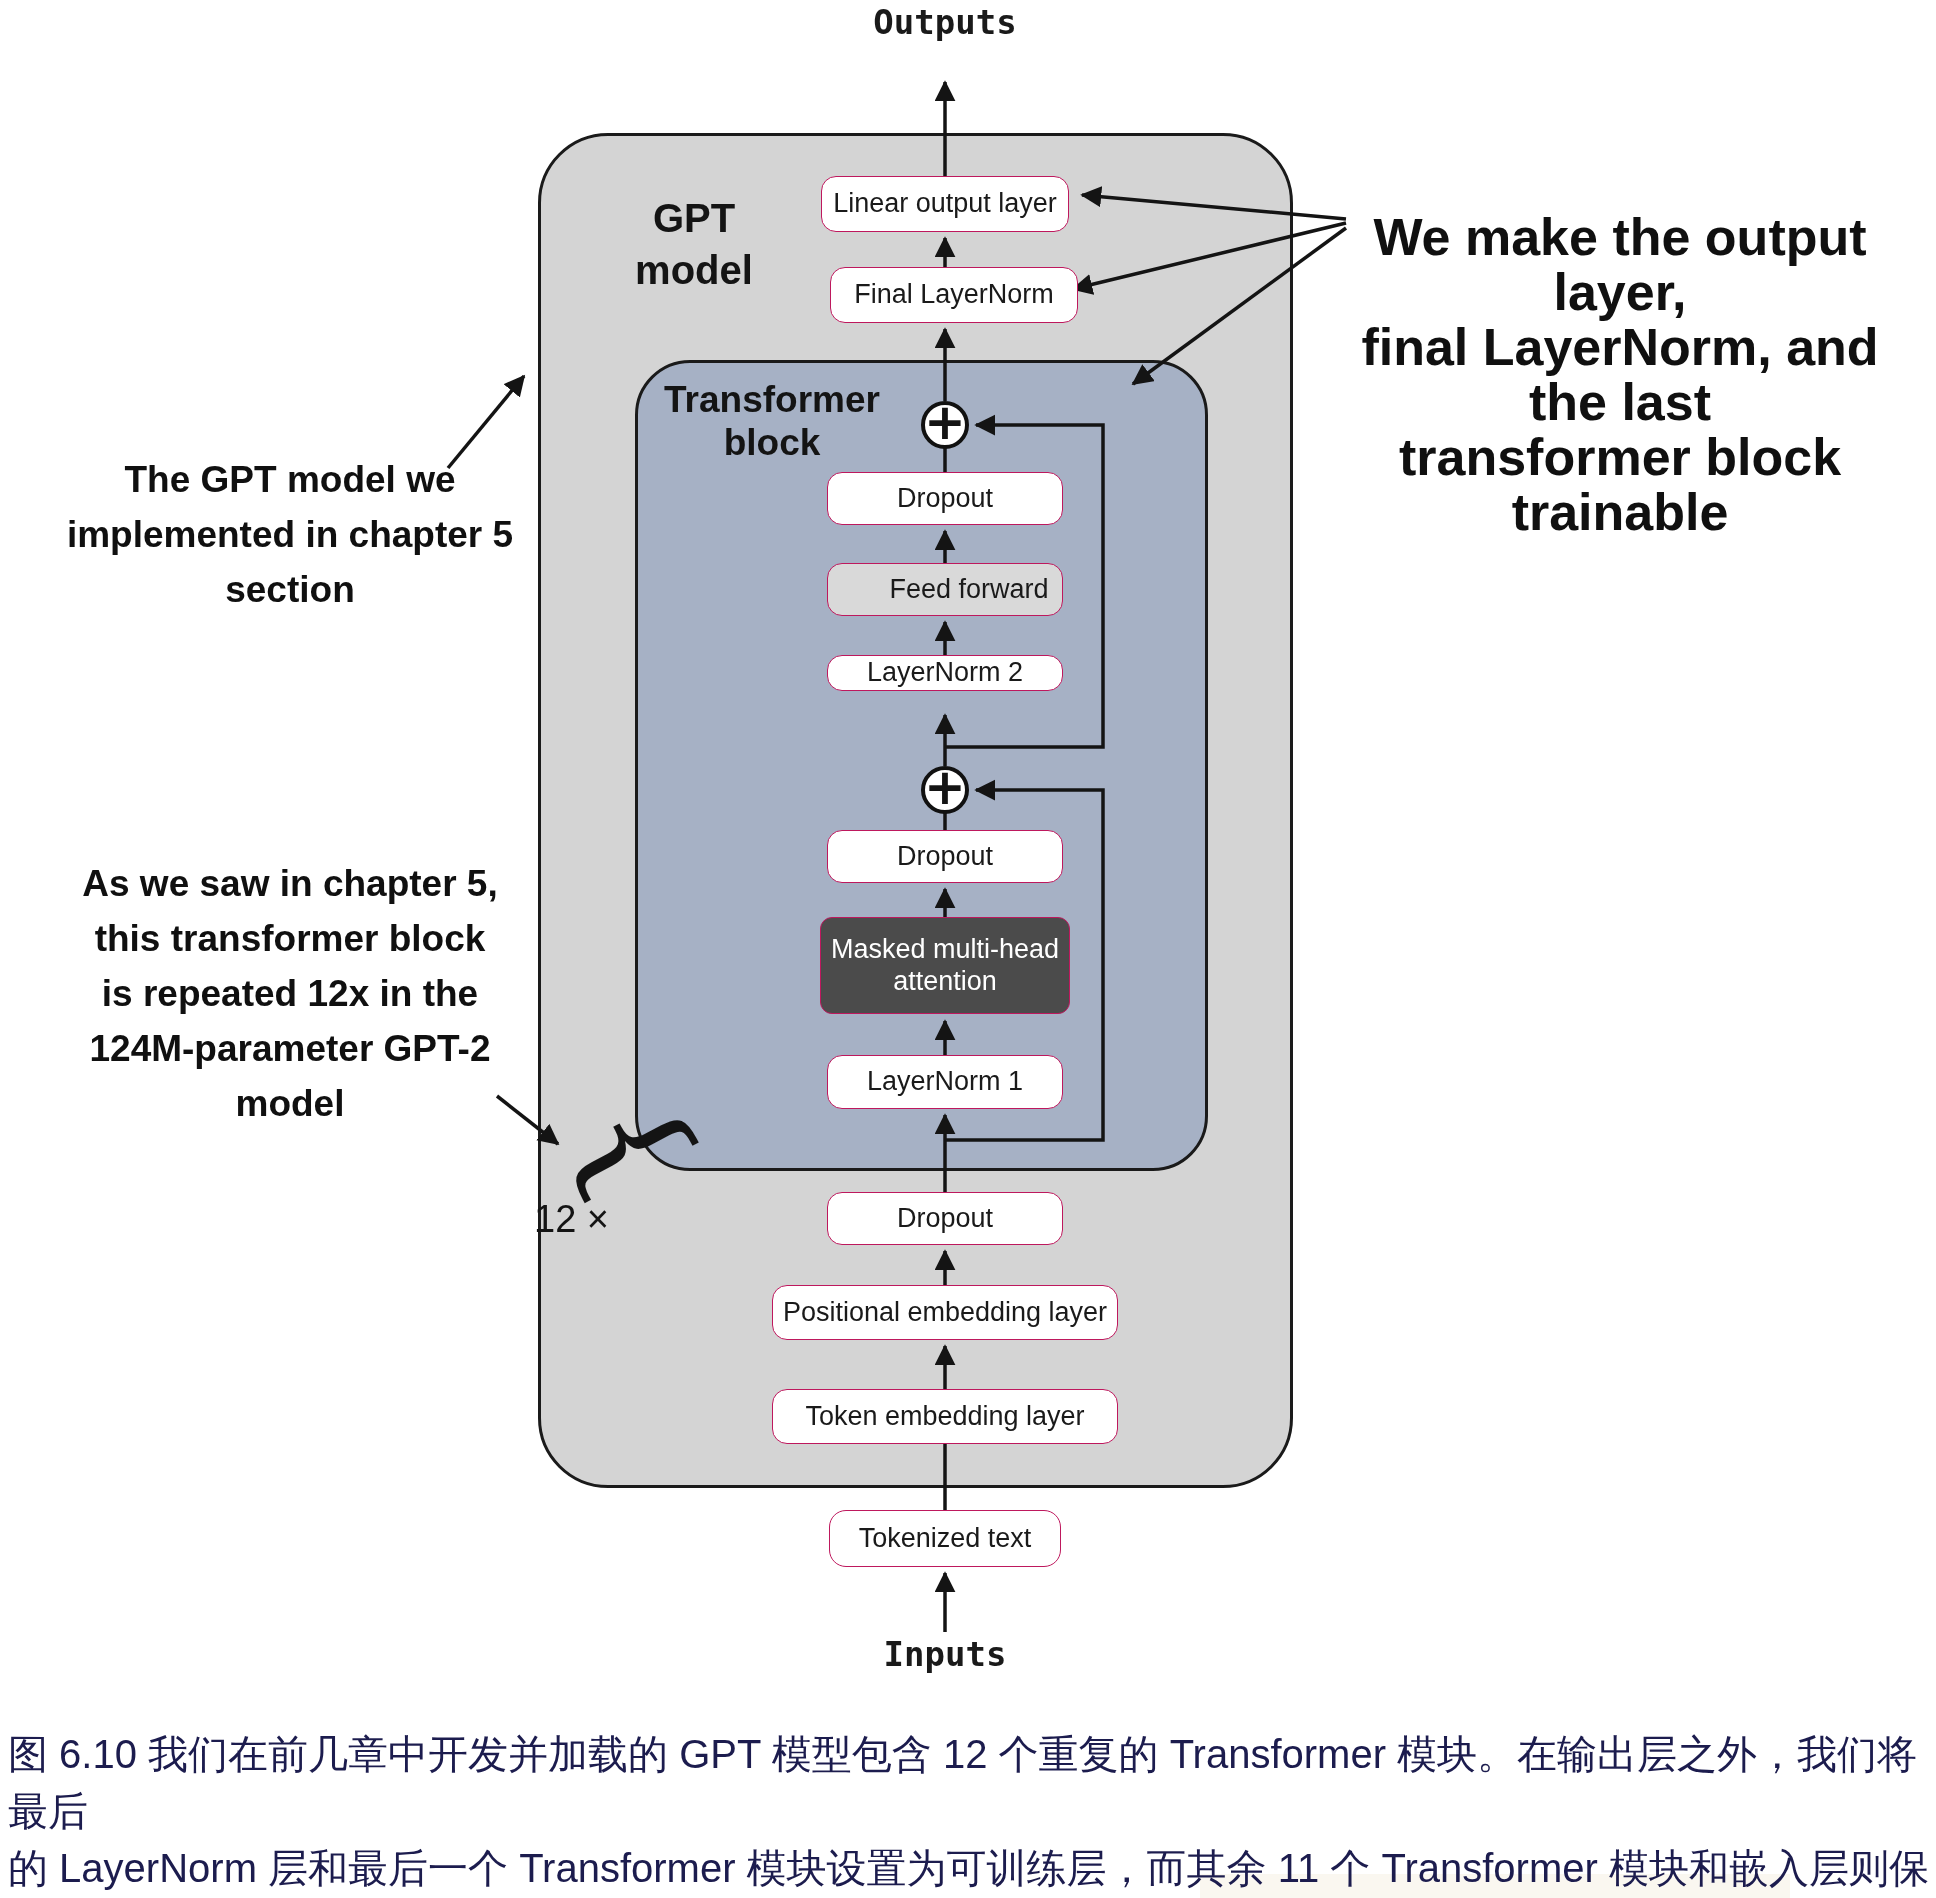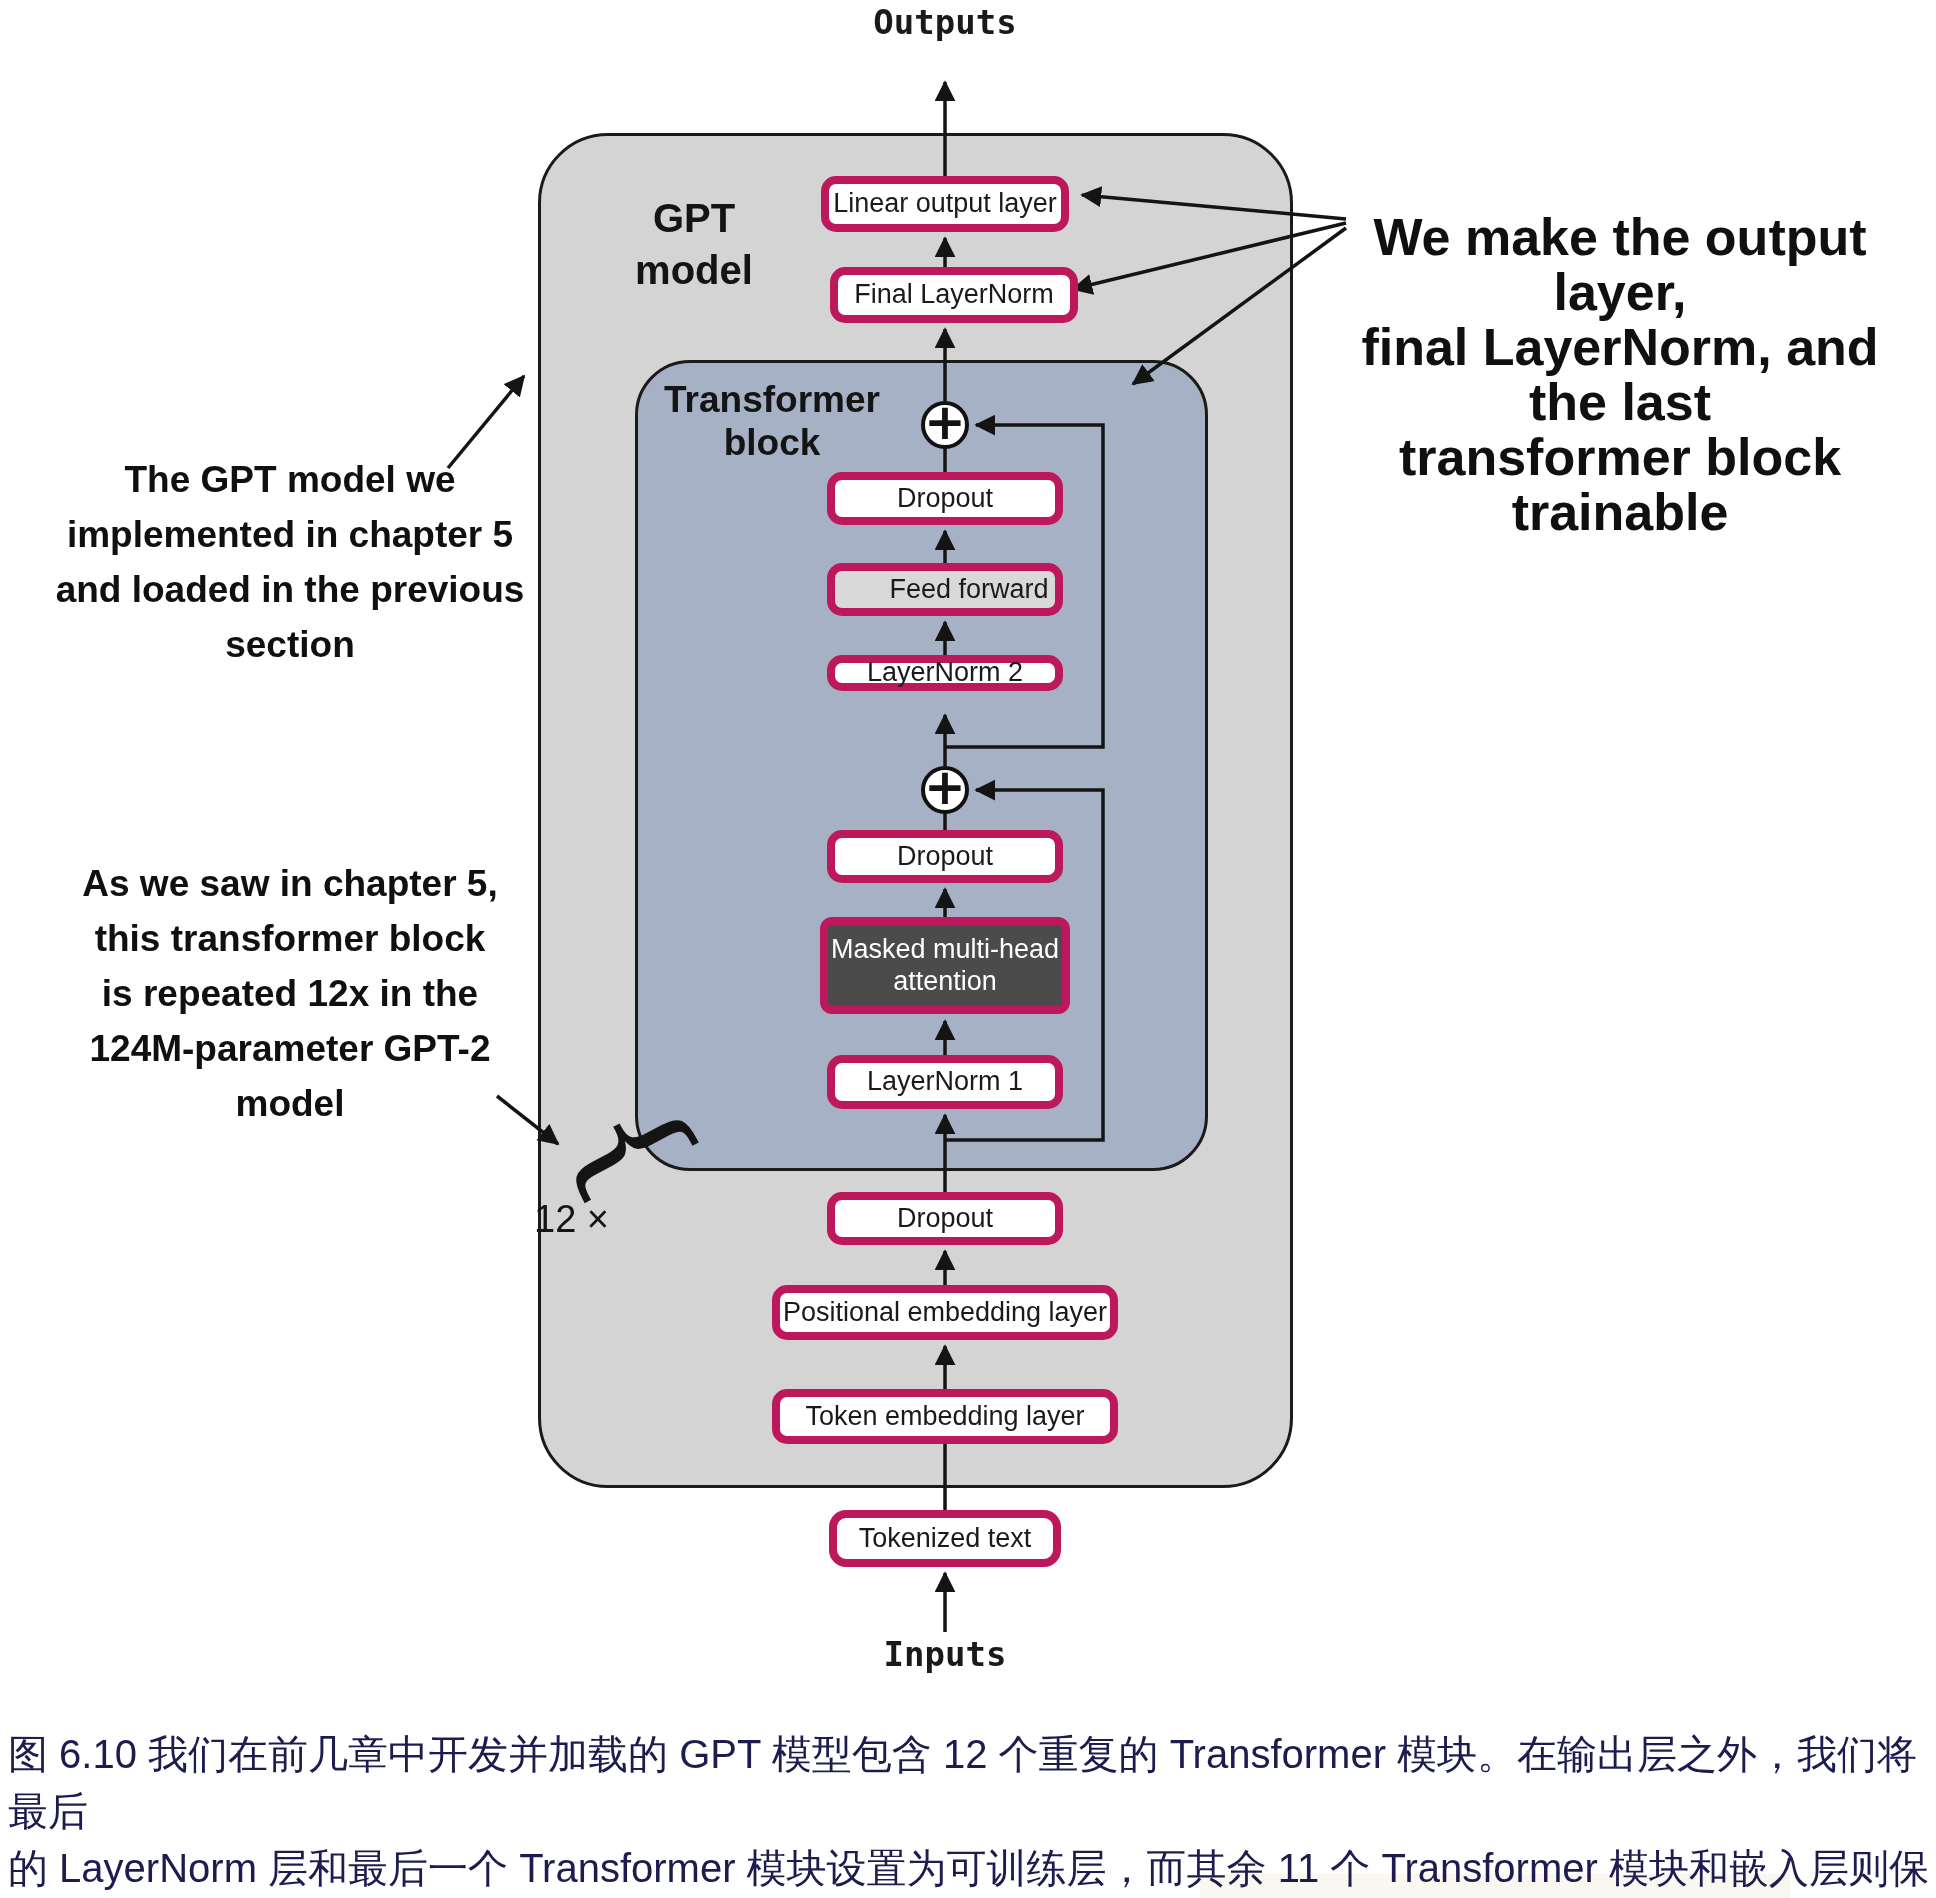--- a/index.html
+++ b/index.html
@@ -24,21 +24,21 @@
     border:3px solid #1a1a1a;border-radius:55px;
     z-index:2;
   }
   svg.arrows{position:absolute;left:0;top:0;z-index:3;}
   svg.arrows line, svg.arrows polyline{
     stroke:var(--line,#141414);stroke-width:3.5;fill:none;
   }
   
   .node{
     position:absolute;z-index:4;
-    background:#ffffff;border:8px solid #be185d;border-radius:15px;
+    background:#ffffff;border:1px solid #be185d;border-radius:15px;
     display:flex;align-items:center;justify-content:center;
     font-size:27px;color:#1a1a1a;text-align:center;line-height:1.15;
     box-sizing:border-box;
   }
   .node.gray{background:var(--feed_forward_fill,#d9d9d9);padding-left:48px;}
   .node.dark{
     background:var(--attention_fill,#4b4b4b);color:#ffffff;
     border-radius:12px;flex-direction:column;
   }
   .plus-circle{
@@ -182,21 +182,20 @@
     <div>Transformer</div>
     <div>block</div>
   </div>
 
   <div class="brace">{</div>
   <div class="repeat-label">12 ×</div>
 
   <div class="annotation ann-left-top">
     <div>The GPT model we</div>
     <div>implemented in chapter 5</div>
-    <div>and loaded in the previous</div>
     <div>section</div>
   </div>
   <div class="annotation ann-left-bottom">
     <div>As we saw in chapter 5,</div>
     <div>this transformer block</div>
     <div>is repeated 12x in the</div>
     <div>124M-parameter GPT-2</div>
     <div>model</div>
   </div>
   <div class="annotation ann-right">

